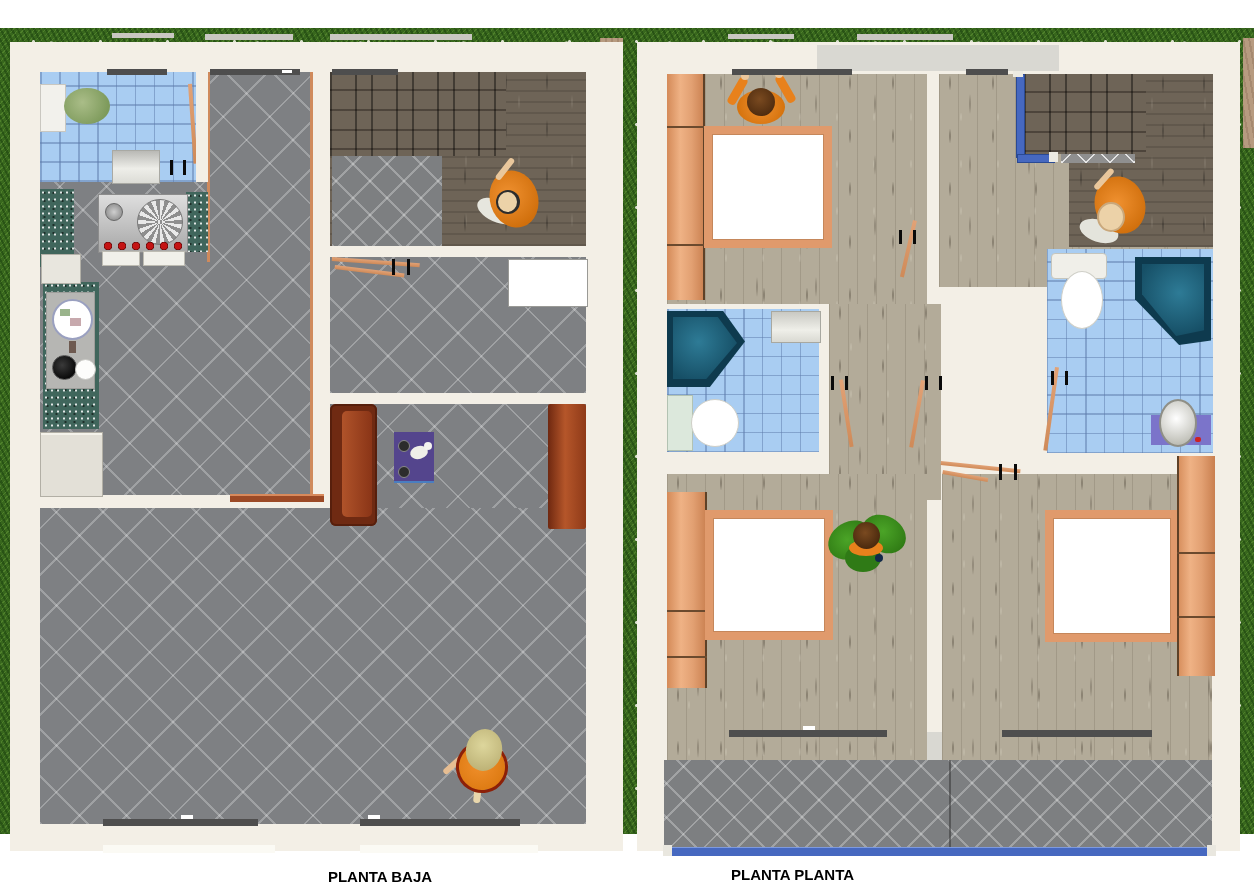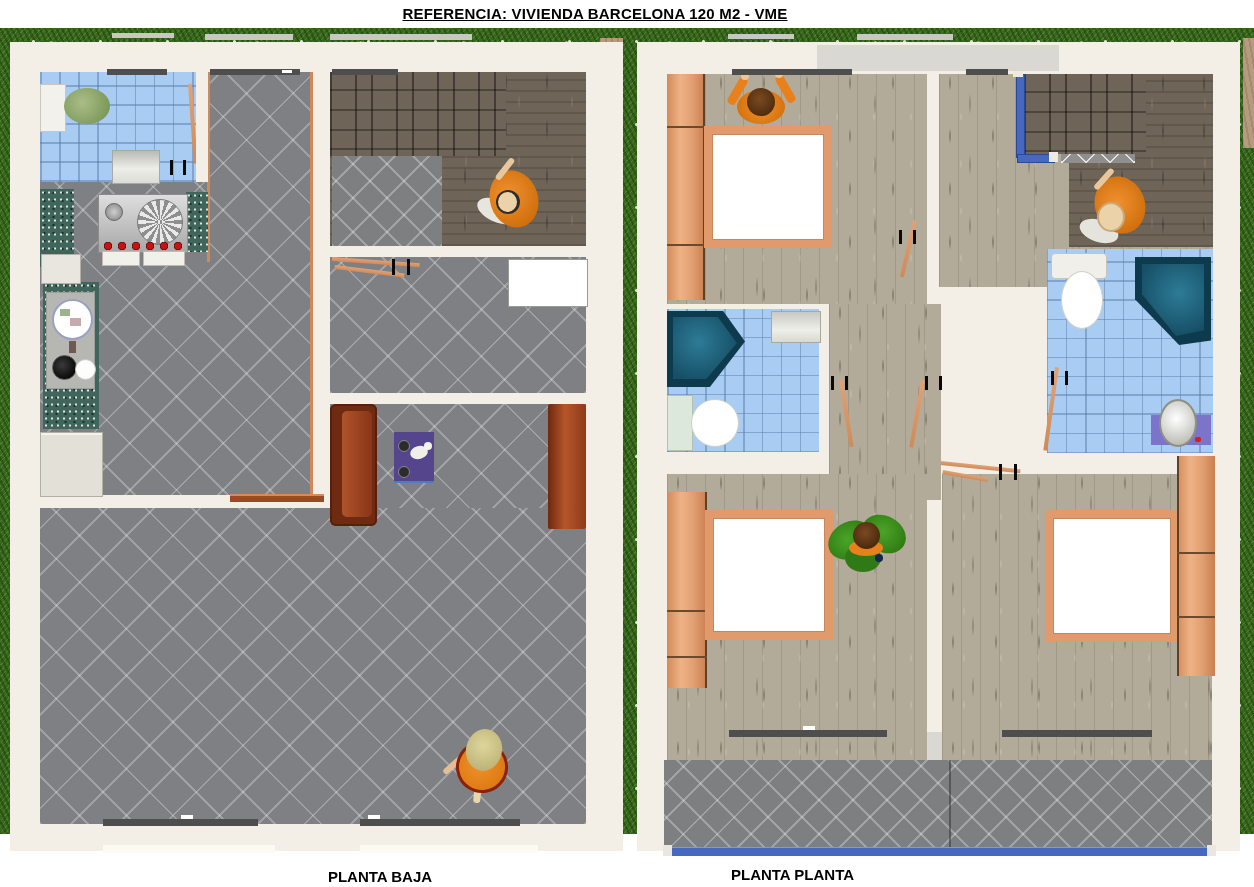--- a/index.html
+++ b/index.html
@@ -56,21 +56,20 @@
   .txt{color:#000;font-weight:bold;}
 </style>
 </head>
 <body>
 
 <div id="stage">
 
   <div class="a grass" style="left:0;top:28;width:1254px;height:834px;"></div>
 
   <div class="a" style="left:0;top:0;width:1254px;height:28px;background:#fff;"></div>
-  <div class="a txt" style="left:0;top:5px;width:1190px;text-align:center;font-size:15px;text-decoration:underline;letter-spacing:.2px;">REFERENCIA: VIVIENDA BARCELONA 120 M2 - VME</div>
 
   <div class="a" style="left:0;top:860px;width:1254px;height:27px;background:#fff;"></div>
   <div class="a txt" style="left:240px;top:868px;width:280px;text-align:center;font-size:15px;">PLANTA BAJA</div>
   <div class="a txt" style="left:650px;top:866px;width:285px;text-align:center;font-size:15px;">PLANTA PLANTA</div>
 
   <div class="a tan" style="left:600px;top:38px;width:23px;height:112px;"></div>
   <div class="a tan" style="left:1243px;top:38px;width:11px;height:110px;"></div>
   <div class="a sill" style="left:112px;top:33px;width:62px;height:5px;"></div>
   <div class="a sill" style="left:205px;top:34px;width:88px;height:6px;"></div>
   <div class="a sill" style="left:330px;top:34px;width:142px;height:6px;"></div>

